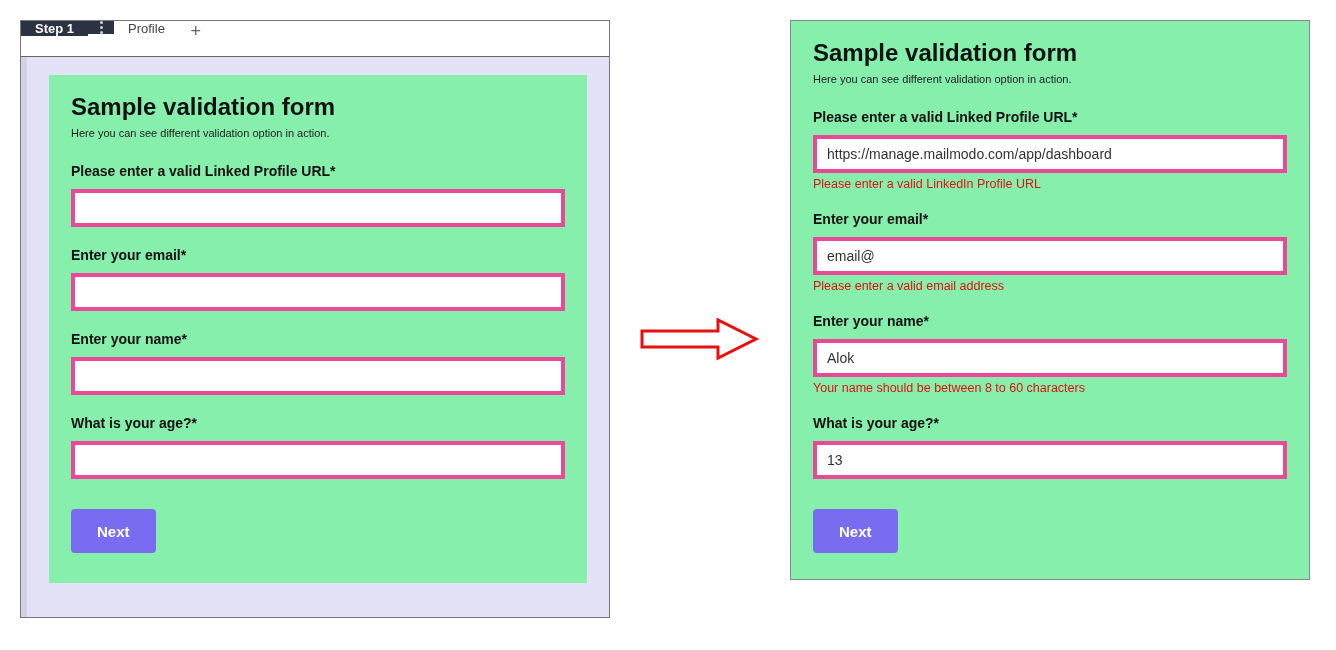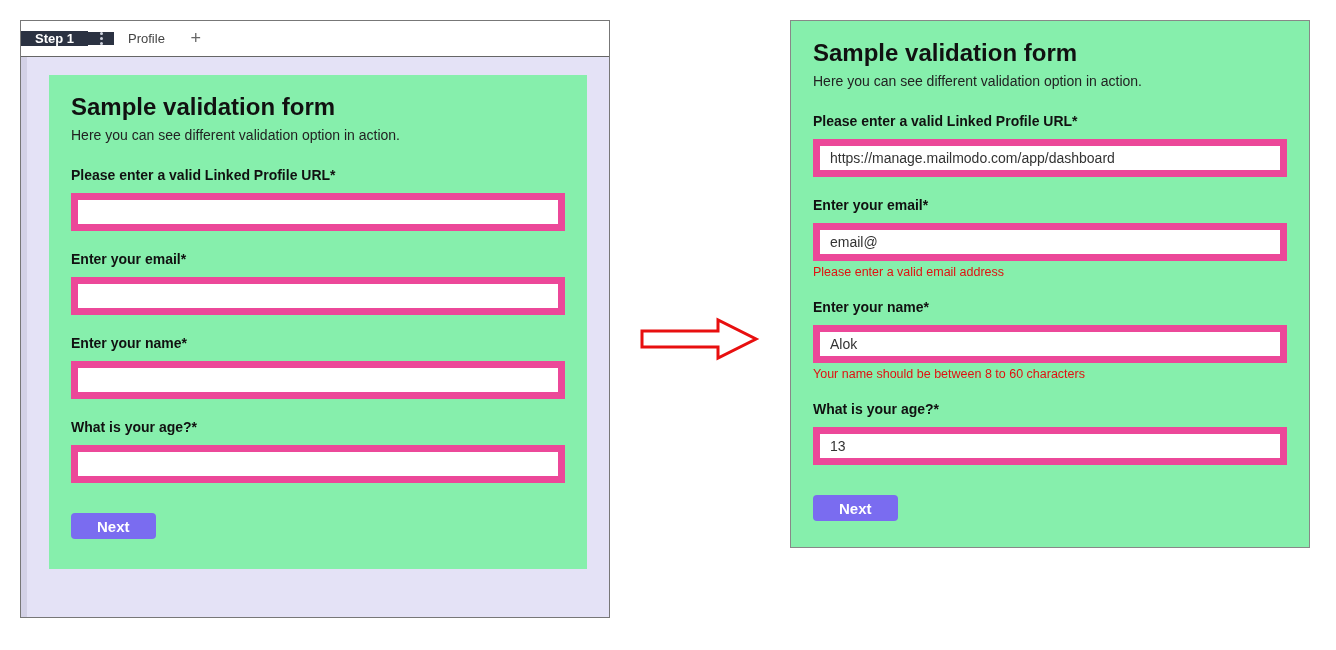--- a/index.html
+++ b/index.html
@@ -17,21 +17,21 @@
   }
 
   
   .builder {
     width: 590px;
     border: 1px solid #777;
     position: relative;
   }
   .tabbar {
     display: flex;
-    align-items: center;
+    align-items: flex-start;
     height: 36px;
     border-bottom: 1px solid #666;
     background: #fff;
   }
   .tab {
     display: flex;
     align-items: center;
     padding: 0 14px;
     font-size: 13px;
     color: #444;
@@ -81,54 +81,54 @@
   .form-card.right {
     padding: 14px 22px 26px 22px;
   }
   h2.title {
     margin: 4px 0 6px 0;
     font-size: 24px;
     font-weight: 800;
     color: #111;
   }
   .subtitle {
-    font-size: 14px;
+    font-size: 11px;
     color: #222;
     margin: 0 0 24px 0;
   }
   .field {
     margin-bottom: 20px;
   }
   .label {
     font-size: 14px;
     font-weight: 700;
     color: #111;
     margin-bottom: 10px;
   }
   .input {
     width: 100%;
     height: 38px;
-    border: 7px solid #ec4899;
+    border: 4px solid #ec4899;
     background: #fff;
     padding: 0 10px;
     font-size: 14px;
     color: #333;
     display: flex;
     align-items: center;
   }
   .error {
     color: #e11111;
     font-size: 12.5px;
     margin-top: 4px;
   }
   .btn {
     display: inline-flex;
     align-items: center;
     justify-content: center;
-    height: 26px;
+    height: 44px;
     padding: 0 26px;
     background: #7a6cf0;
     color: #fff;
     font-weight: 700;
     font-size: 15px;
     border-radius: 4px;
     cursor: pointer;
     margin-top: 10px;
   }
 
@@ -203,20 +203,21 @@
   </div>
 
   <div class="rendered">
     <div class="form-card right">
       <h2 class="title">Sample validation form</h2>
       <p class="subtitle">Here you can see different validation option in action.</p>
 
       <div class="field">
         <div class="label">Please enter a valid Linked Profile URL*</div>
         <div class="input">https://manage.mailmodo.com/app/dashboard</div>
+        <div class="error">Please enter a valid LinkedIn Profile URL</div>
       </div>
 
       <div class="field">
         <div class="label">Enter your email*</div>
         <div class="input">email@</div>
         <div class="error">Please enter a valid email address</div>
       </div>
 
       <div class="field">
         <div class="label">Enter your name*</div>

